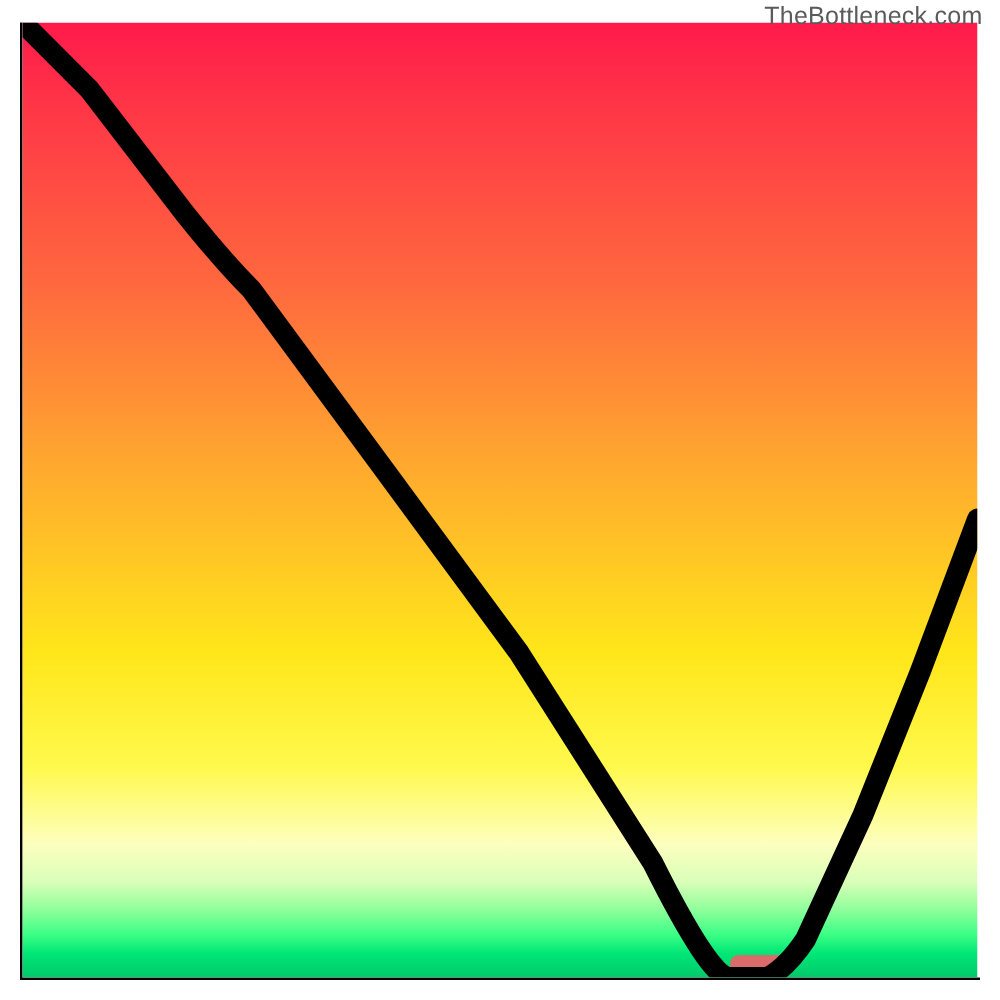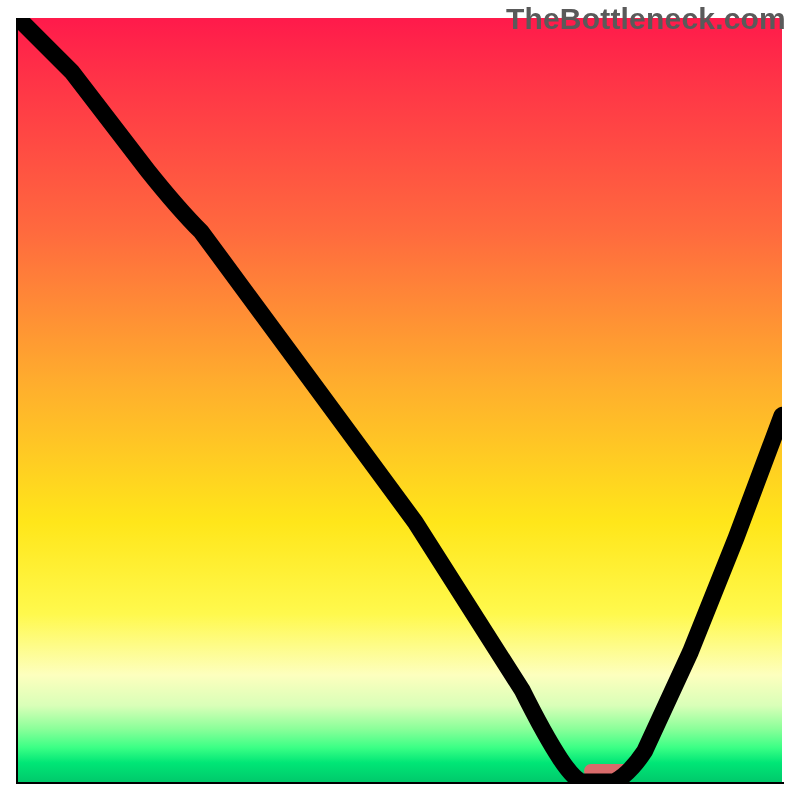--- a/index.html
+++ b/index.html
@@ -63,22 +63,22 @@
     background: #d96b6b;
   }
   .axis-line {
     position: absolute;
     background: #000000;
   }
   .watermark {
     position: absolute;
     top: 2px;
     right: 14px;
-    font-size: 30px;
-    font-weight: 700;
+    font-size: 20px;
+    font-weight: 400;
     color: #5a5a5a;
     letter-spacing: 0.2px;
   }
 </style>
 </head>
 <body>
 
 <div class="chart-container">
 
   <div class="axis-line" style="left:16px; top:18px; width:2px; height:766px;"></div>

